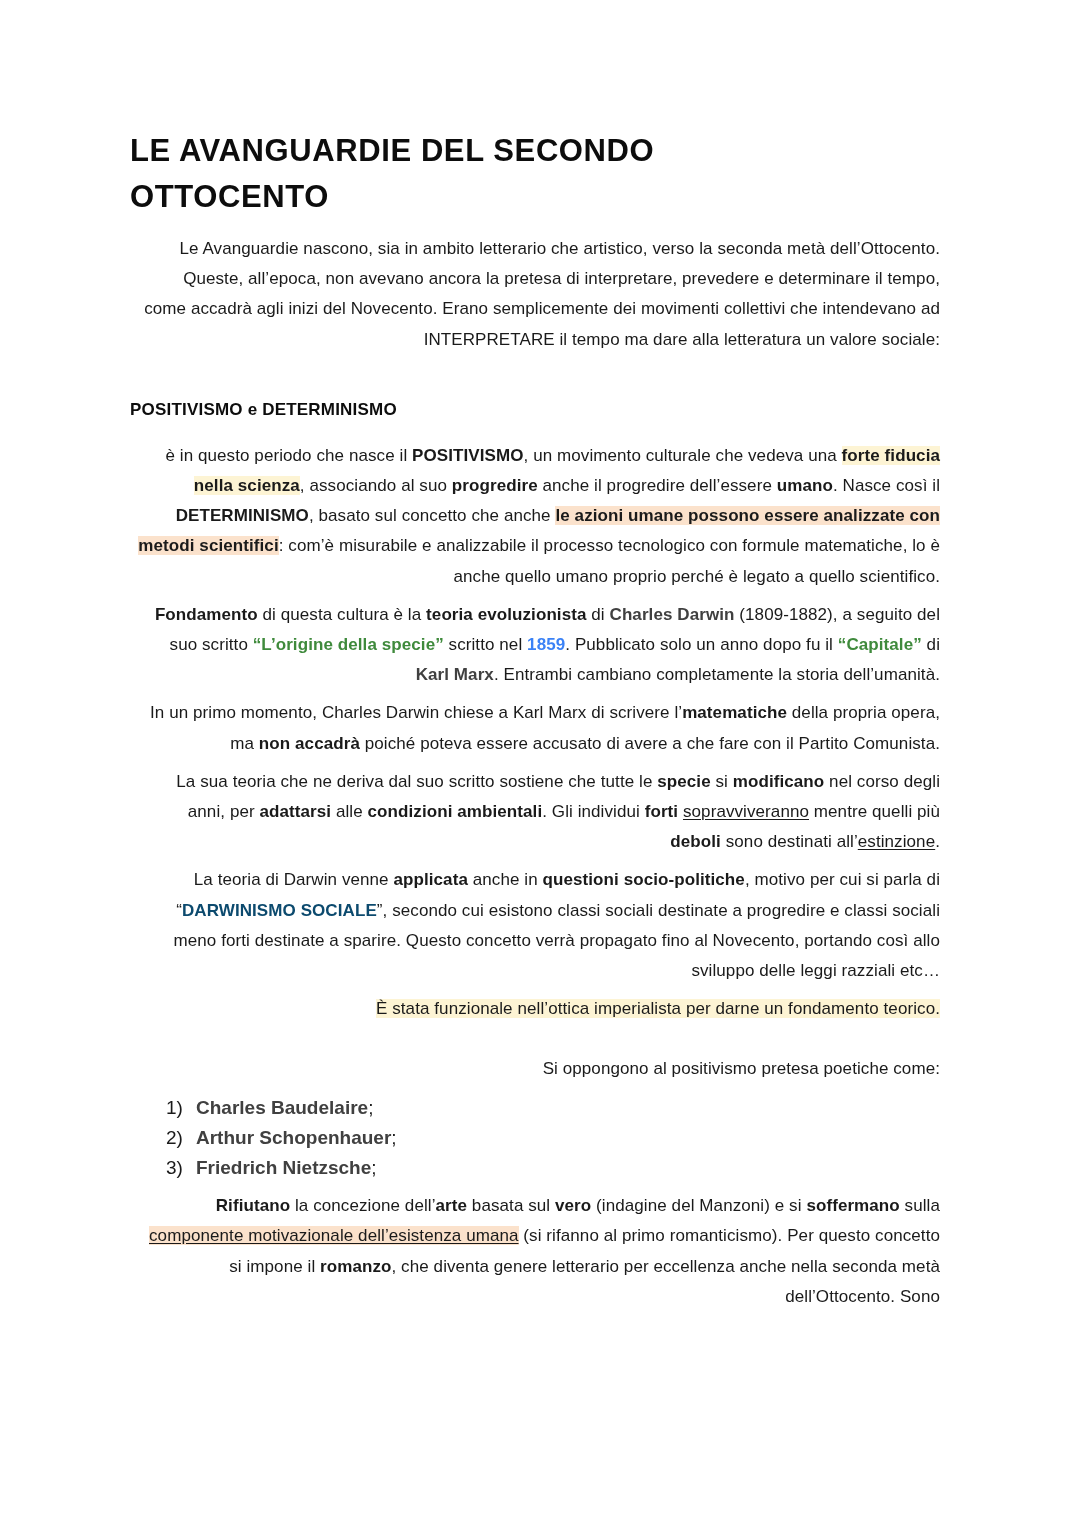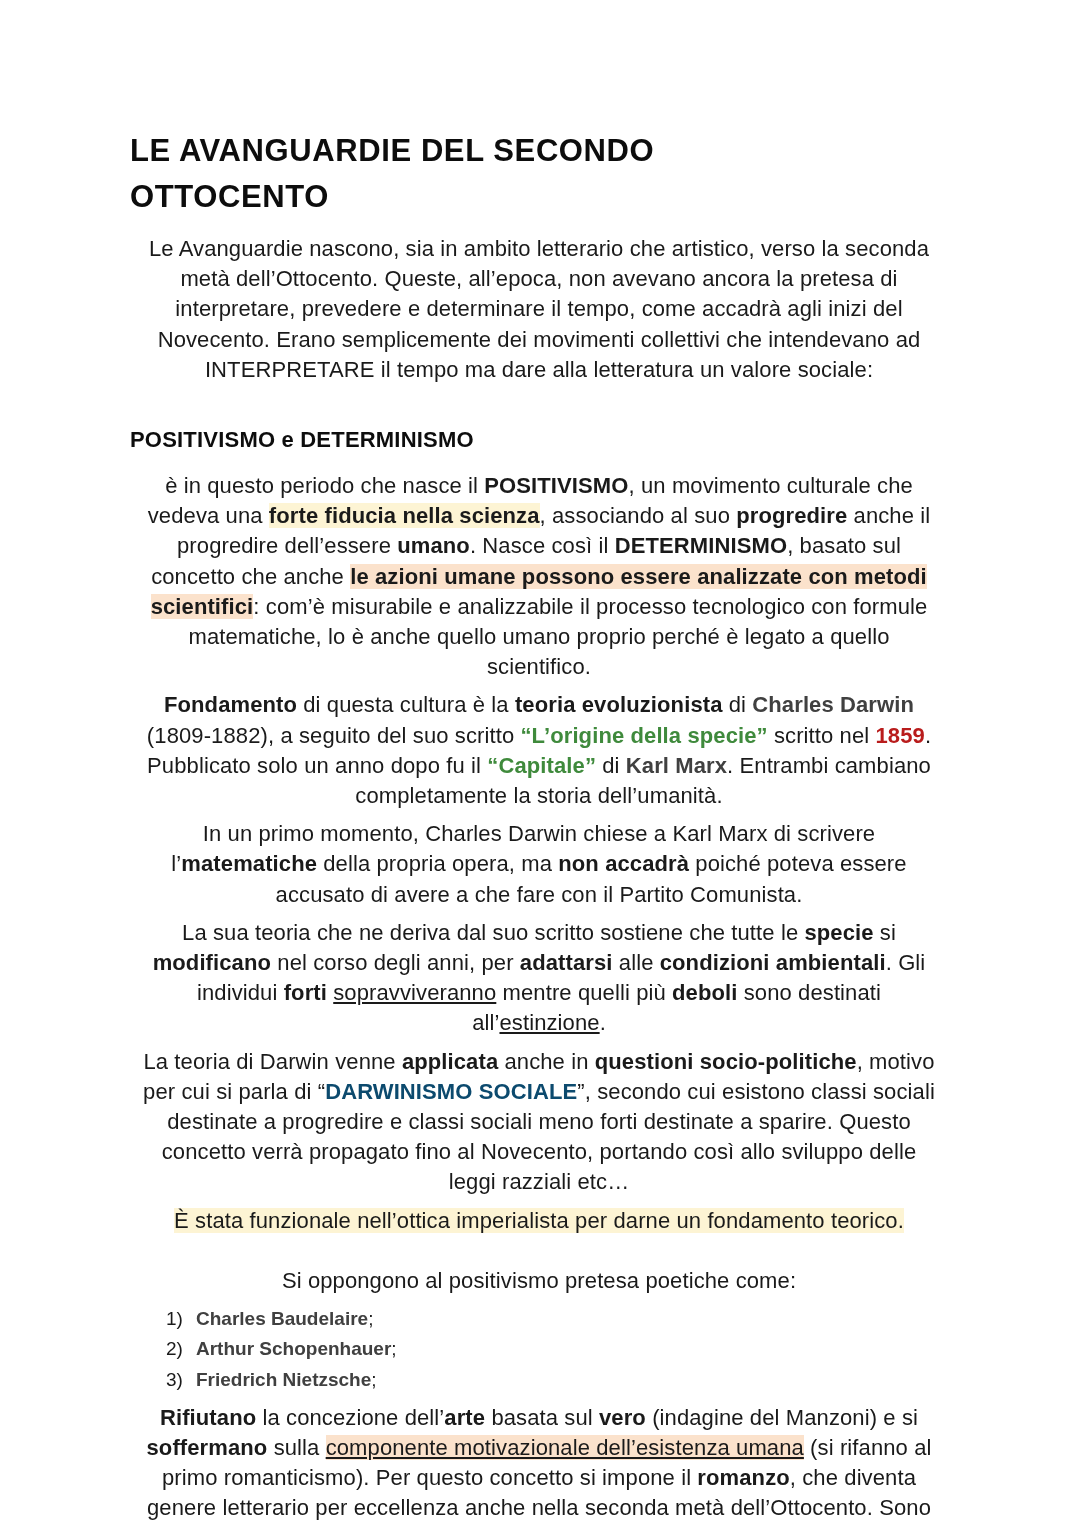--- a/index.html
+++ b/index.html
@@ -26,33 +26,33 @@
   .doc-title {
     font-size: 31px;
     font-weight: bold;
     letter-spacing: 0.6px;
     line-height: 46px;
     margin: 0 0 14px 0;
     color: #0d0d0d;
     max-width: 660px;
   }
   .section-heading {
-    font-size: 22px;
+    font-size: 17px;
     font-weight: bold;
     letter-spacing: 0.2px;
     line-height: 30px;
     margin: 40px 0 16px 0;
     color: #0d0d0d;
   }
   p.body {
-    font-size: 22px;
+    font-size: 17px;
     line-height: 30.2px;
     margin: 8px;
     color: #1a1a1a;
-    text-align: center;
+    text-align: right;
     letter-spacing: 0.005em;
   }
   p.body + p.body {
     margin-top: 0;
   }
   .gap-after {
     margin-bottom: 30px !important;
   }
   b, strong {
     font-weight: bold;
@@ -69,21 +69,21 @@
   }
   .c-red {
     color: #404040;
     font-weight: bold;
   }
   .c-green {
     color: #3f8a3c;
     font-weight: bold;
   }
   .c-orange {
-    color: #b91c1c;
+    color: #3b82f6;
     font-weight: bold;
   }
   .c-blue {
     color: #0c4a6e;
     font-weight: bold;
   }
   .u {
     text-decoration: underline;
     text-underline-offset: 2px;
   }

